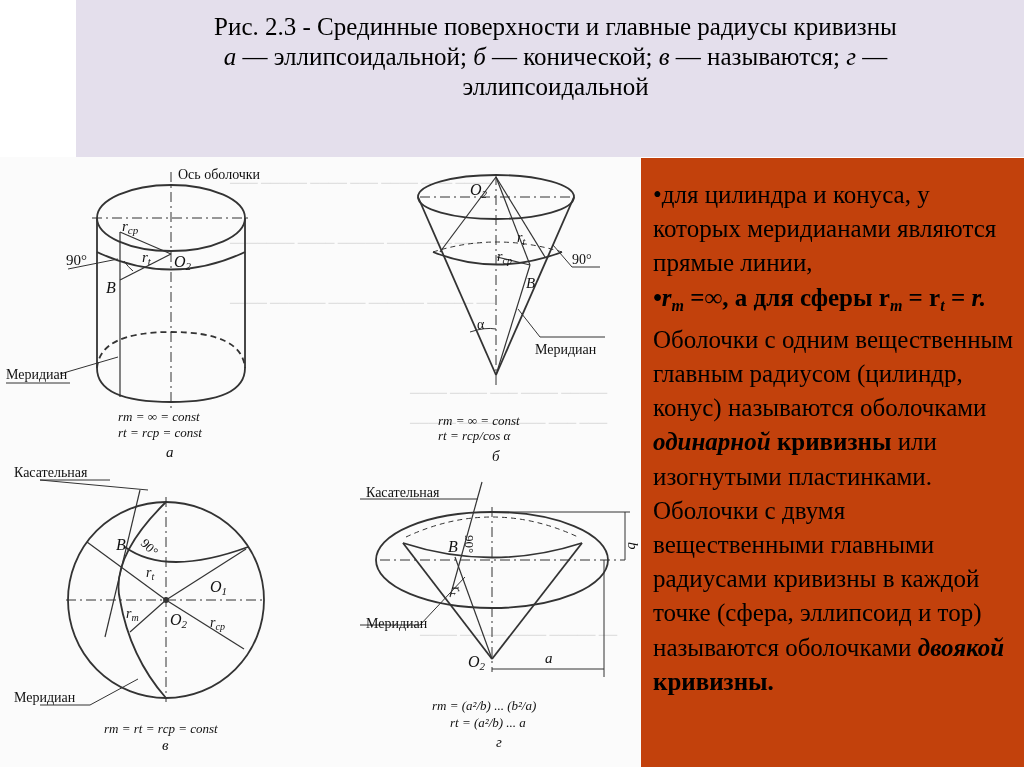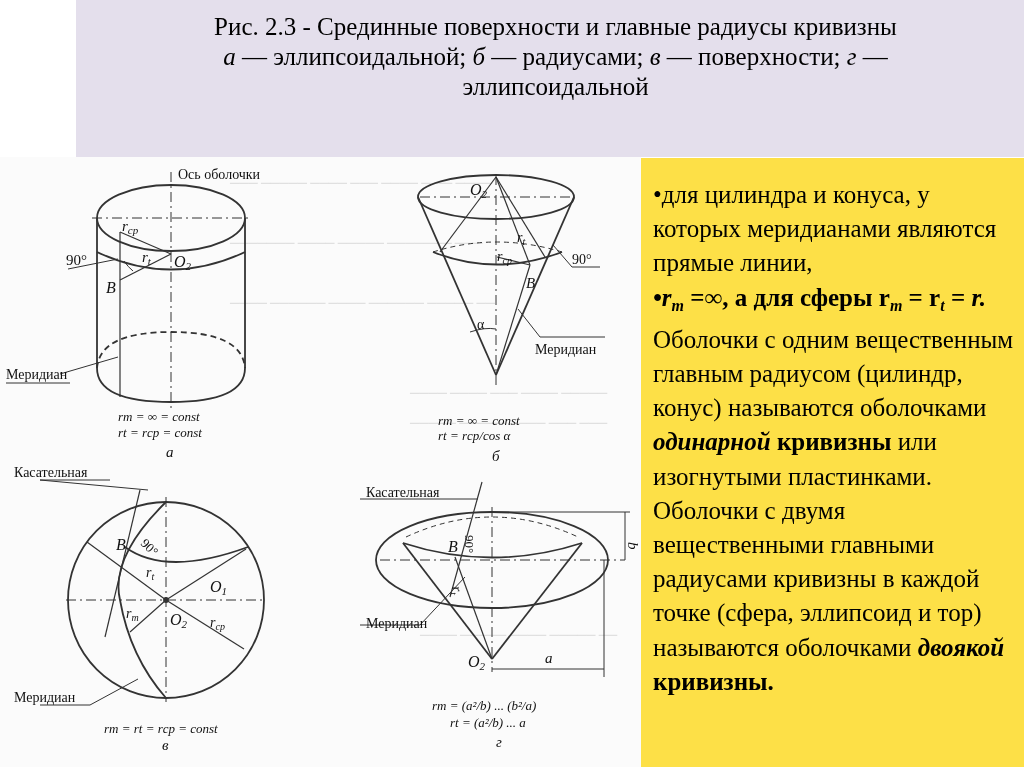--- a/index.html
+++ b/index.html
@@ -22,37 +22,37 @@
       position: absolute; left: 0; top: 157px; width: 641px; height: 610px;
       background: #fbfbfb;
     }
     .figure-area svg { position: absolute; left: 0; top: 0; }
     .bg-text {
       position: absolute; font-size: 13px; color: #d8d8d8; white-space: nowrap;
       font-family: "Liberation Serif", serif;
     }
     .yellow-box {
       position: absolute; left: 641px; top: 158px; width: 383px; height: 609px;
-      background: #fde047;
+      background: #c2410c;
       box-sizing: border-box; padding: 20px 10px 0 12px;
       font-size: 25px; line-height: 34.2px;
     }
     .yellow-box p { margin: 0; }
     .b { font-weight: bold; }
     .i { font-style: italic; }
     .sub { font-size: 16px; vertical-align: -5px; font-style: italic; font-weight: bold; }
     .svg-label { font-family: "Liberation Serif", serif; }
   </style>
 </head>
 <body>
 
 <div class="title-box">
   <span class="line">Рис. 2.3 - Срединные поверхности и главные радиусы кривизны</span>
   <span class="line">
-    <i>а</i><span> — эллипсоидальной; </span><i>б</i><span> — радиусами; </span><i>в</i><span> — поверхности; </span><i>г</i><span> —</span>
+    <i>а</i><span> — эллипсоидальной; </span><i>б</i><span> — конической; </span><i>в</i><span> — называются; </span><i>г</i><span> —</span>
   </span>
   <span class="line">эллипсоидальной</span>
 </div>
 
 <div class="figure-area">
 
   <div class="bg-text" style="left:230px;top:18px;">───  ─────  ────  ───  ──── ─ ── ────</div>
   <div class="bg-text" style="left:230px;top:78px;">─────── ──── ───── ─────── ───</div>
   <div class="bg-text" style="left:230px;top:138px;">──── ────── ──── ────── ───── ──</div>
   <div class="bg-text" style="left:410px;top:228px;">──── ──── ─── ──── ─────</div>

